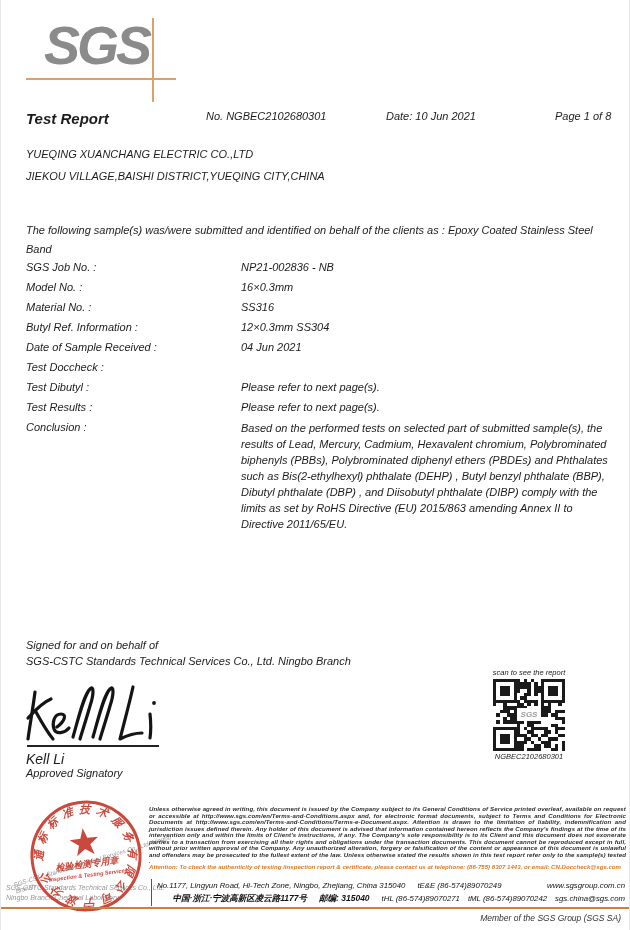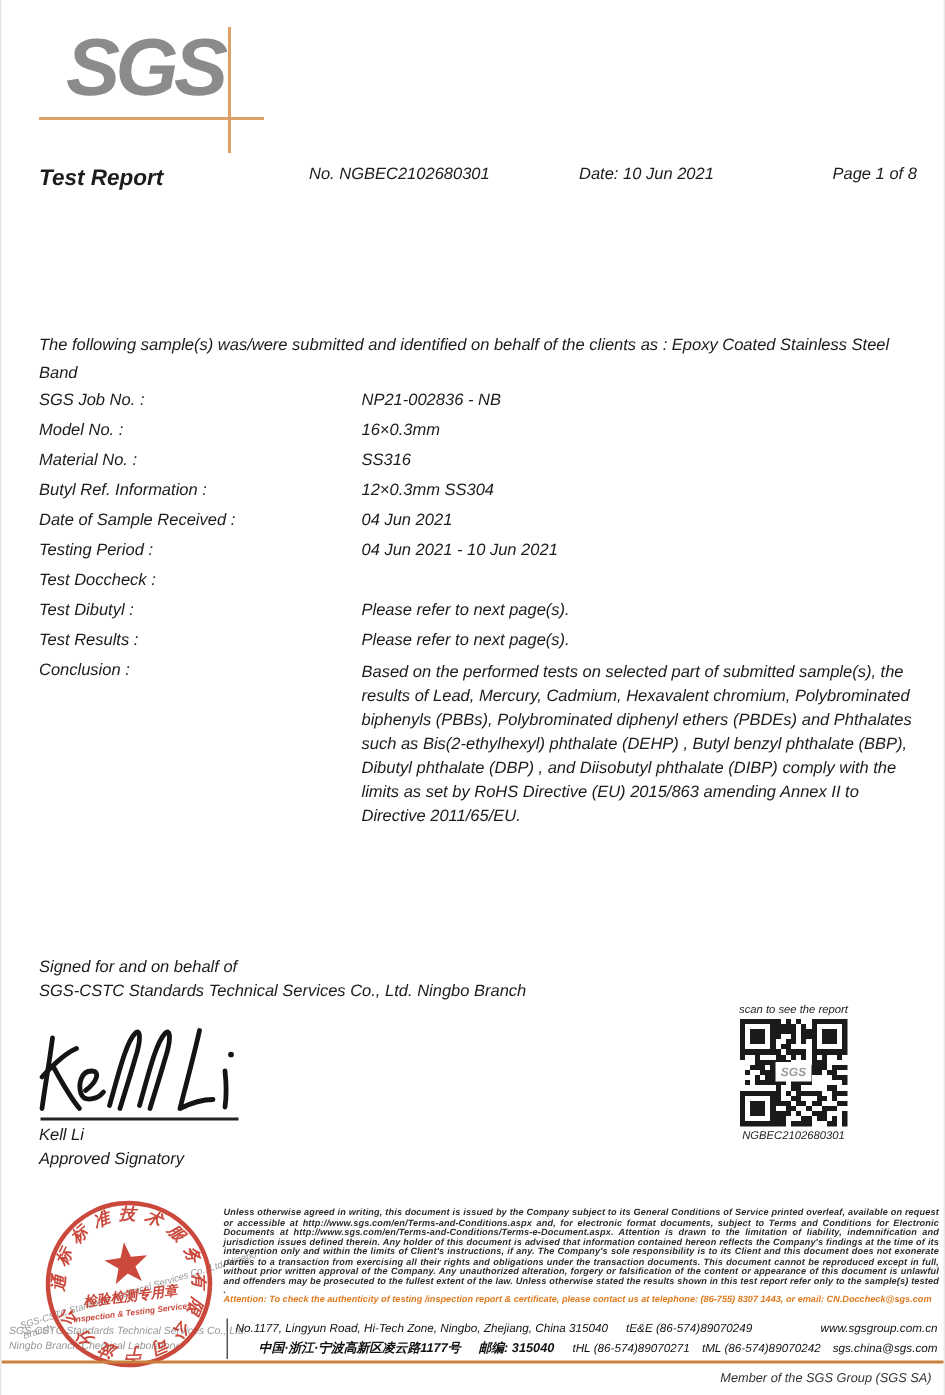--- a/index.html
+++ b/index.html
@@ -31,21 +31,21 @@
   
   .fields { position:absolute; left:25px; top:260px; width:584px; font-size:11px; }
   .frow { display:flex; margin-bottom:6px; line-height:14px;gap:40px; }
   .frow .lbl { flex:0 0 175px; }
   .frow .val { flex:1; }
   .frow.conclusion .val { line-height:16px; width:408px; max-width:408px; }
   
   .signed { position:absolute; left:25px; top:637px; font-size:11px; line-height:16px; }
   .sig-svg { position:absolute; left:20px; top:676px; }
   .sig-line { position:absolute; left:26px; top:745px; width:132px; height:2px; background:#222; }
-  .sig-name { position:absolute; left:25px; top:751px; font-size:11px; }
+  .sig-name { position:absolute; left:25px; top:751px; font-size:14px; }
   .sig-role { position:absolute; left:25px; top:767px; font-size:11px; }
   
   .qr-caption { position:absolute; left:466px; top:668px; width:124px; text-align:center; font-size:7.5px; color:#222; }
   .qr-box { position:absolute; left:492px; top:679px; width:72px; height:72px; }
   .qr-center {
     position:absolute; left:24px; top:29px; width:24px; height:13px; background:#fff;
     font-size:8px; font-weight:700; color:#9a9a9a; text-align:center; line-height:13px;
   }
   .qr-code { position:absolute; left:466px; top:752px; width:124px; text-align:center; font-size:7.5px; color:#222; }
   
@@ -85,20 +85,24 @@
     <div class="vline"></div>
   </div>
 
   <div class="titlerow">
     <span class="t-title">Test Report</span>
     <span class="t-no">No. NGBEC2102680301</span>
     <span class="t-date">Date: 10 Jun 2021</span>
     <span class="t-page">Page 1 of 8</span>
   </div>
 
+  <div class="client">
+    <div>YUEQING XUANCHANG ELECTRIC CO.,LTD</div>
+    <div>JIEKOU VILLAGE,BAISHI DISTRICT,YUEQING CITY,CHINA</div>
+  </div>
 
   <div class="intro">The following sample(s) was/were submitted and identified on behalf of the clients as : Epoxy Coated Stainless Steel Band</div>
 
   <div class="fields">
     <div class="frow">
       <span class="lbl">SGS Job No. :</span>
       <span class="val">NP21-002836 - NB</span>
     </div>
     <div class="frow">
       <span class="lbl">Model No. :</span>
@@ -108,24 +112,20 @@
       <span class="lbl">Material No. :</span>
       <span class="val">SS316</span>
     </div>
     <div class="frow">
       <span class="lbl">Butyl Ref. Information :</span>
       <span class="val">12×0.3mm SS304</span>
     </div>
     <div class="frow">
       <span class="lbl">Date of Sample Received :</span>
       <span class="val">04 Jun 2021</span>
-    </div>
-    <div class="frow">
-      <span class="lbl">Testing Period :</span>
-      <span class="val">04 Jun 2021 - 10 Jun 2021</span>
     </div>
     <div class="frow">
       <span class="lbl">Test Doccheck :</span>
     </div>
     <div class="frow">
       <span class="lbl">Test Dibutyl :</span>
       <span class="val">Please refer to next page(s).</span>
     </div>
     <div class="frow">
       <span class="lbl">Test Results :</span>

